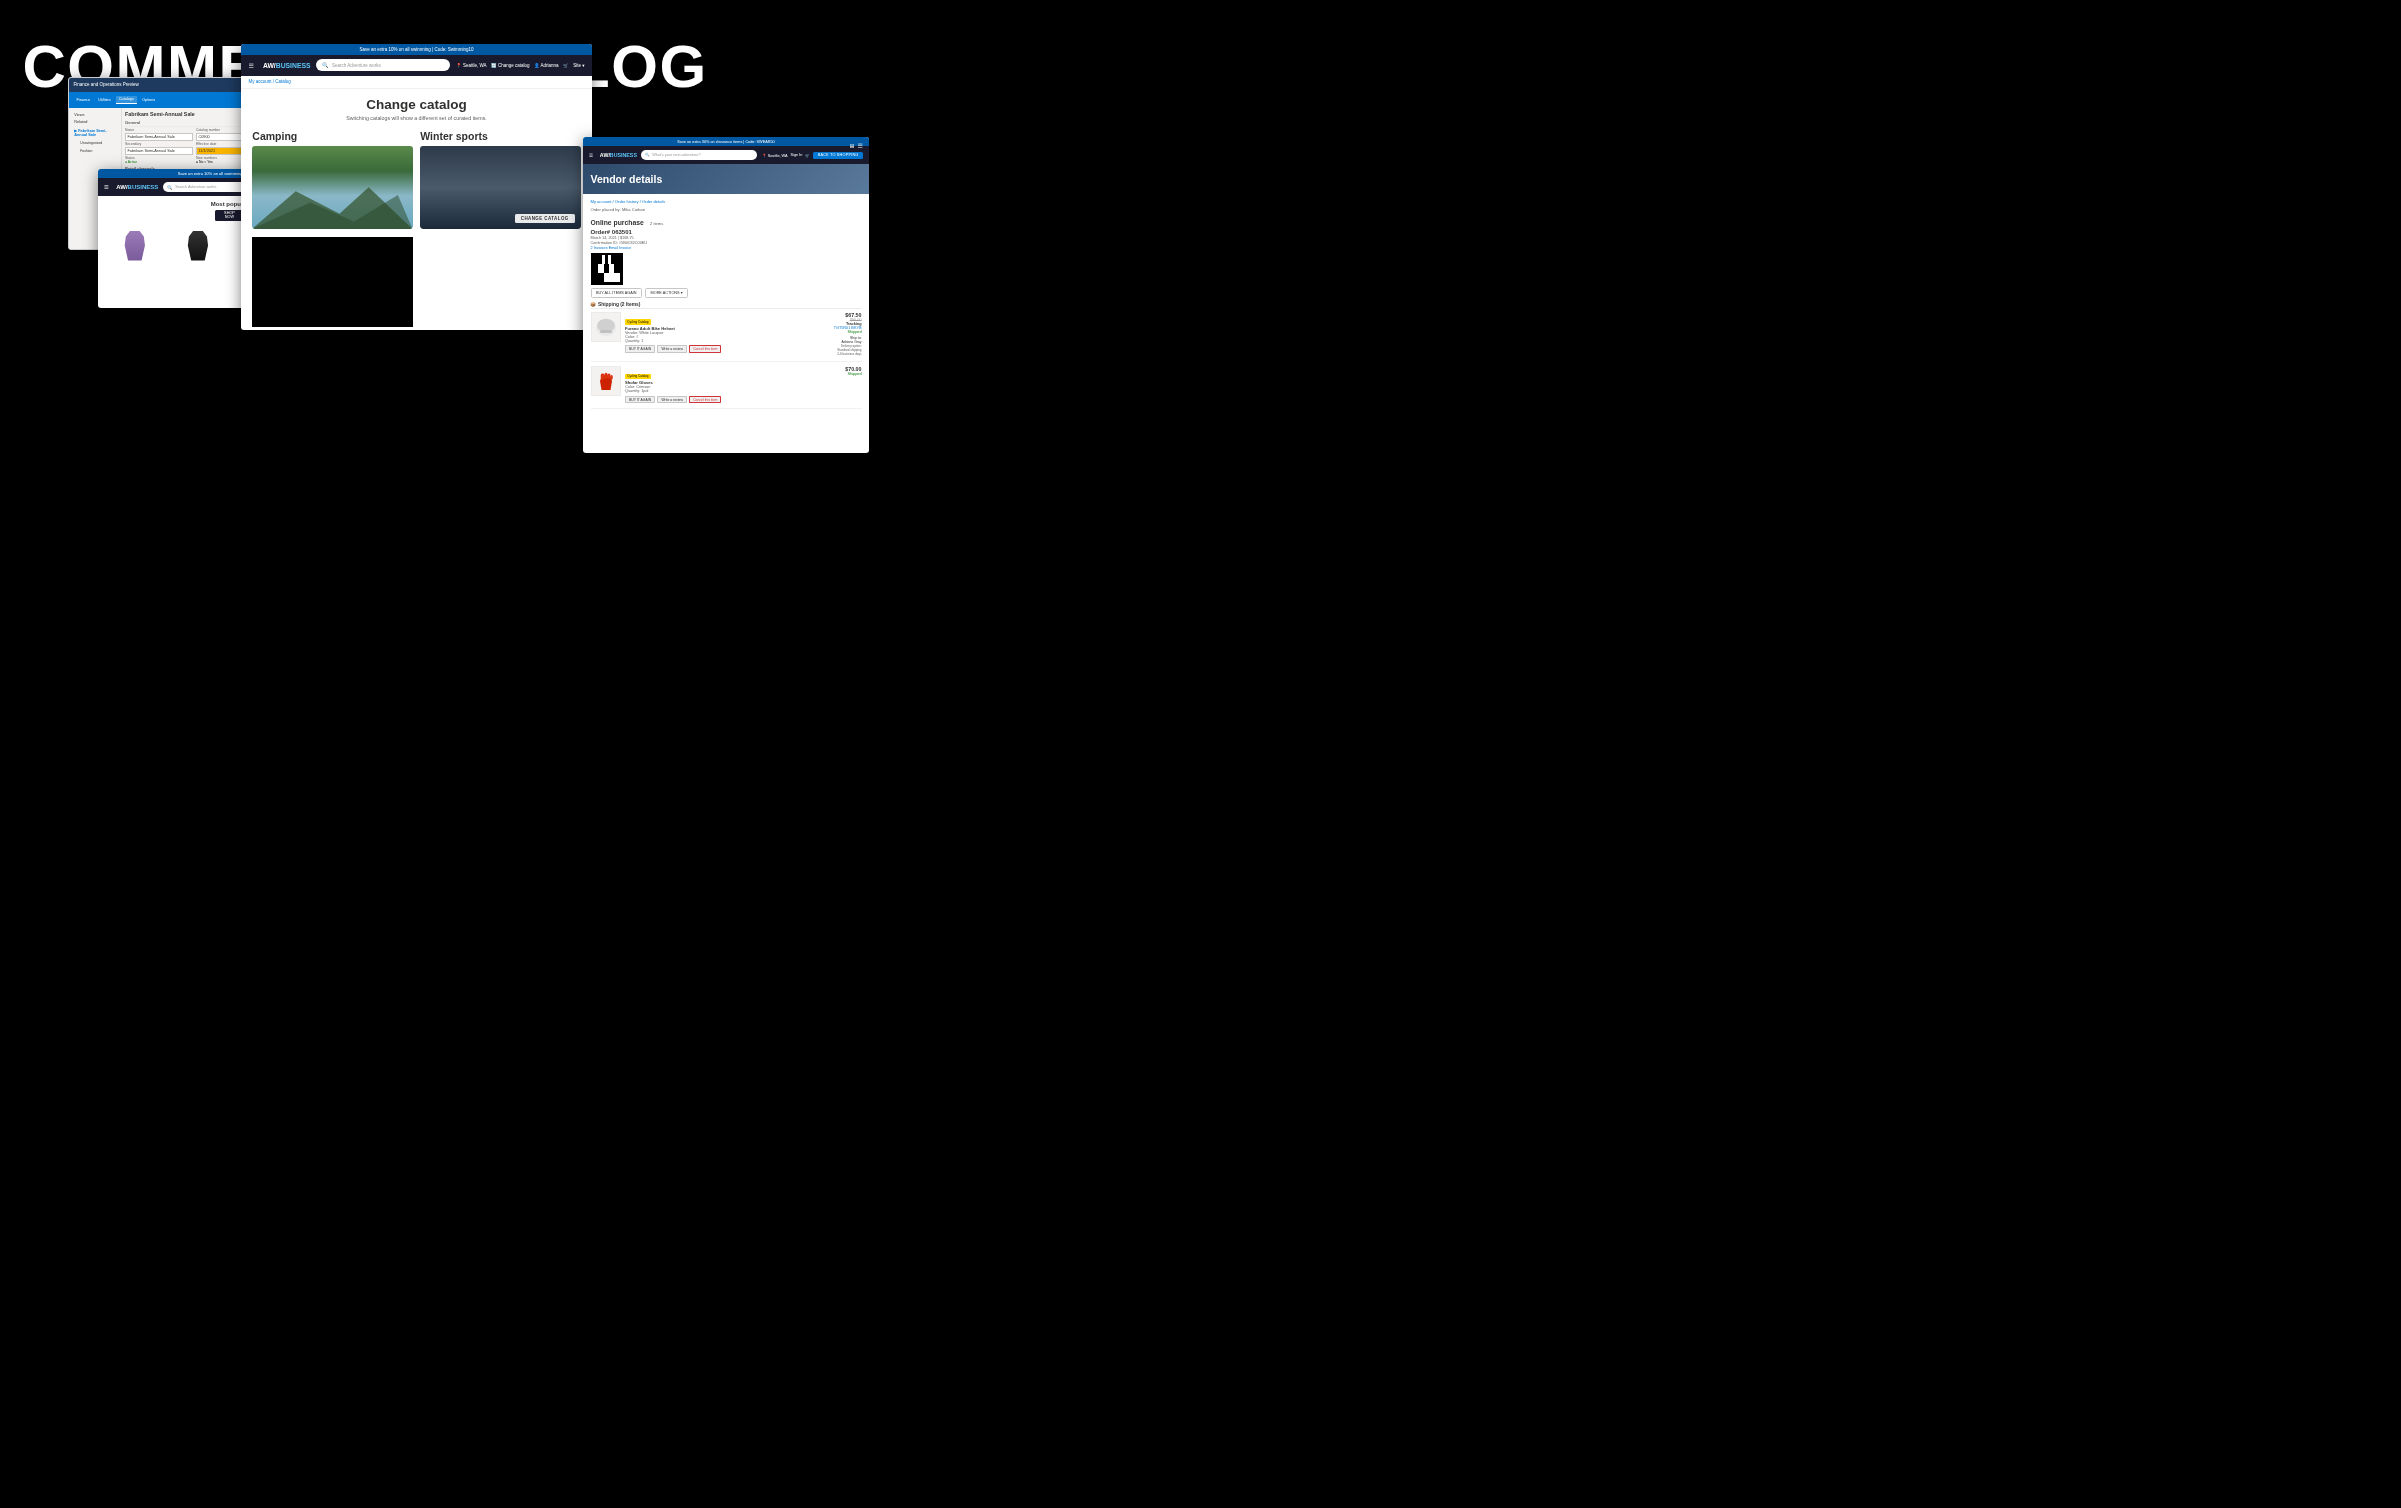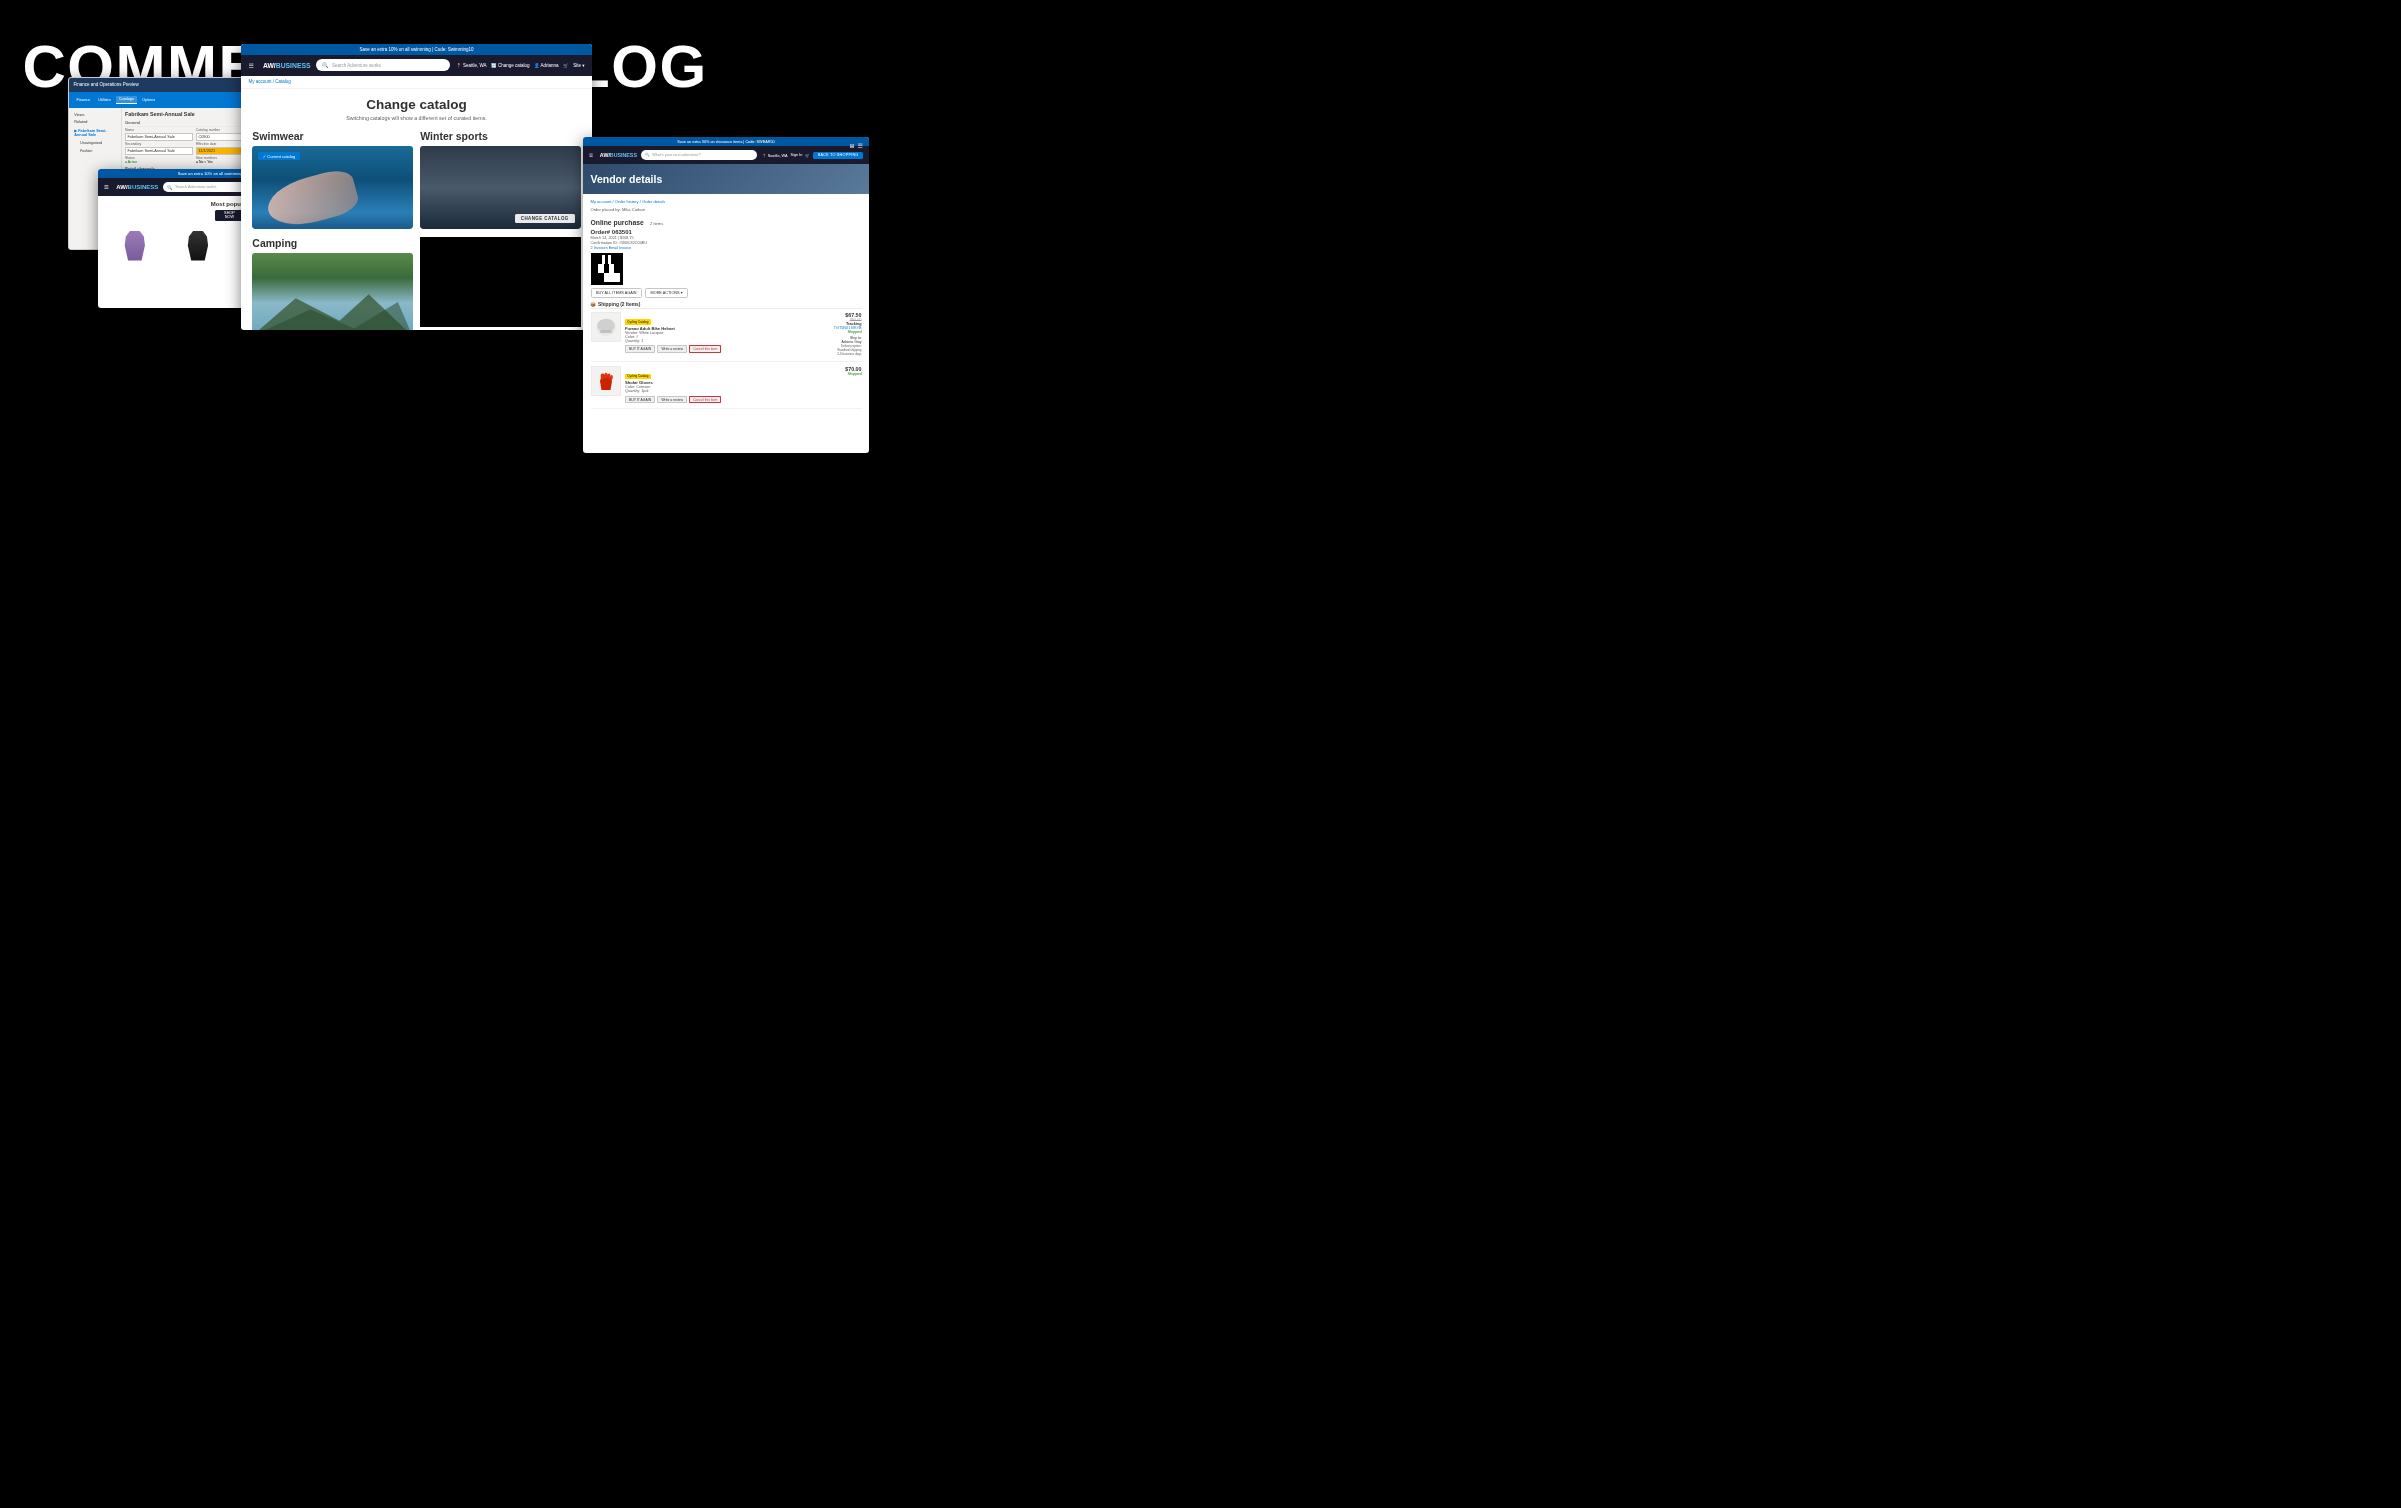--- a/index.html
+++ b/index.html
@@ -886,47 +886,38 @@
       <span>🛒</span>
       <span>Site ▾</span>
     </div>
   </div>
   <div class="cat-breadcrumb">My account / Catalog</div>
   <div class="cat-content">
     <div class="cat-title">Change catalog</div>
     <div class="cat-subtitle">Switching catalogs will show a different set of curated items.</div>
     <div class="cat-grid">
 
-      <div class="cat-category">
-        <div class="cat-category-title">Swimwear</div>
-        <div class="cat-category-img">
-          <div class="swimwear-bg">
-            <div class="swimwear-swimmer"></div>
-          </div>
-          <div class="cat-current-badge">✓ Current catalog</div>
-        </div>
-      </div>
-
-      <div class="cat-category">
-        <div class="cat-category-title">Winter sports</div>
-        <div class="cat-category-img">
-          <div class="winter-bg"></div>
-          <div class="cat-change-btn">CHANGE CATALOG</div>
-        </div>
-      </div>
 
       <div class="cat-category">
         <div class="cat-category-title">Camping</div>
         <div class="cat-category-img">
           <div class="camping-bg">
             <svg class="camping-mountain" viewBox="0 0 220 70" preserveAspectRatio="none">
               <polygon points="0,70 60,20 120,50 160,15 220,70" fill="rgba(50,80,40,0.7)"></polygon>
               <polygon points="0,70 80,35 140,60 200,25 220,70" fill="rgba(40,70,35,0.5)"></polygon>
             </svg>
           </div>
+        </div>
+      </div>
+
+      <div class="cat-category">
+        <div class="cat-category-title">Winter sports</div>
+        <div class="cat-category-img">
+          <div class="winter-bg"></div>
+          <div class="cat-change-btn">CHANGE CATALOG</div>
         </div>
       </div>
 
       <div class="cat-black-section"></div>
     </div>
   </div>
 </div>
 
 <div class="screen-order">
   <div class="order-promo">

